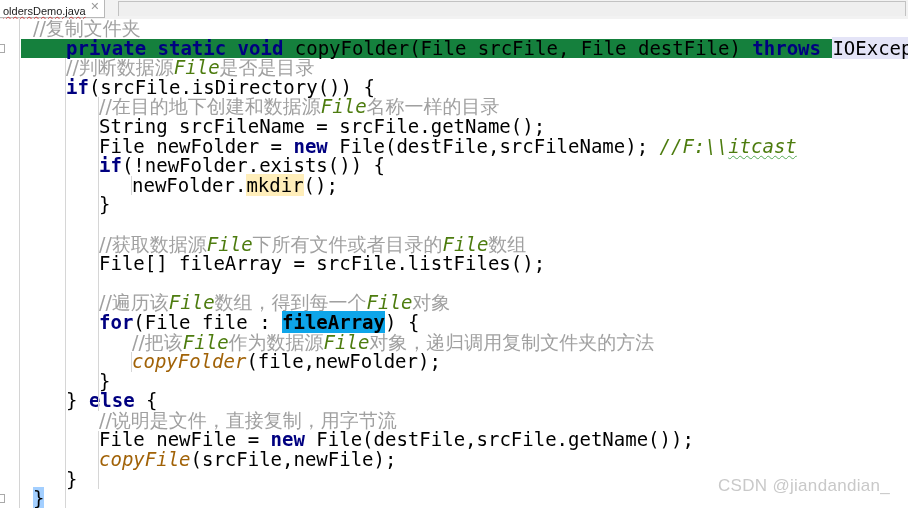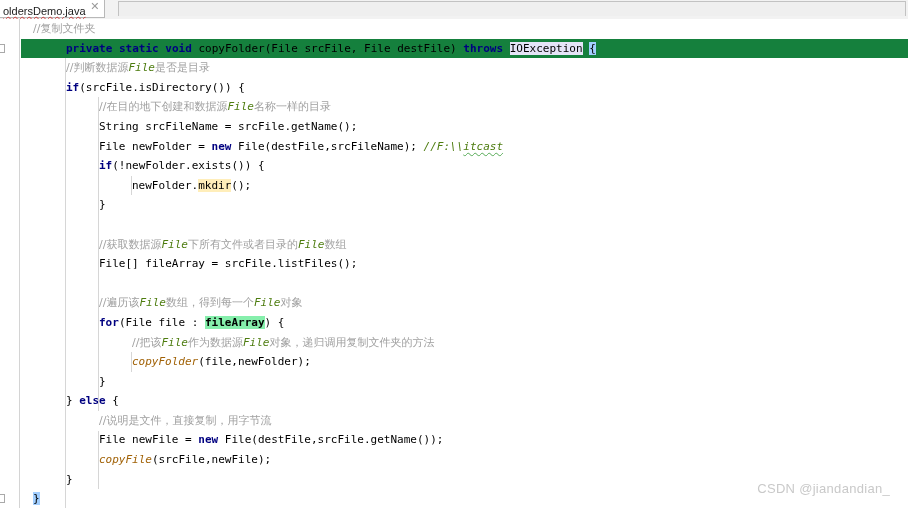--- a/index.html
+++ b/index.html
@@ -95,21 +95,21 @@
     border: 1px solid #a9a9a9;
     background: #ffffff;
     box-sizing: border-box;
   }
 
   
   .code {
     position: absolute;
     left: 21px; top: 0;
     right: 0;
-    font-size: 11px;
+    font-size: 19px;
     line-height: 19.6px;
     white-space: pre;
   }
   .line {
     position: relative;
     height: 19.6px;
     padding-left: 12px;
     color: #000000;
   }
   .line.hl {
@@ -120,21 +120,21 @@
   
   .kw        { color: #000080; font-weight: bold; }
   .plain     { color: #000000; }
   .cmt       { color: #4d7c0f; font-style: italic; }
   .cmt-cjk   { color: #a0a0a0; font-style: normal;
                font-family: "DejaVu Sans", "Liberation Sans", sans-serif; }
   .ital      { color: #a16207; font-style: italic; }
   .exc       { color: #000000; background: #e4e4f7; }
   .brace-hl  { color: #000000; background: #a3cfff; }
   .find-hl   { background: #ffeeba; }
-  .find-hl-b { background: #86efac; font-weight: bold; }
+  .find-hl-b { background: #0ea5e9; font-weight: bold; }
   .wavy-green {
     text-decoration: underline;
     text-decoration-color: #55aa55;
     text-decoration-style: wavy;
     text-decoration-thickness: 1px;
     text-underline-offset: 2px;
   }
 
   
   .guide {
@@ -142,21 +142,21 @@
     width: 1px;
     background: #d6d6d6;
   }
 
   
   .watermark {
     position: absolute;
     right: 18px;
     bottom: 12px;
     font-family: "Liberation Sans", sans-serif;
-    font-size: 13px;
+    font-size: 17px;
     color: #c9c9c9;
     letter-spacing: 0.3px;
   }
 </style>
 </head>
 <body>
 
 <div class="tabbar">
   <div class="tabbar-rest"></div>
   <div class="tab-active">

